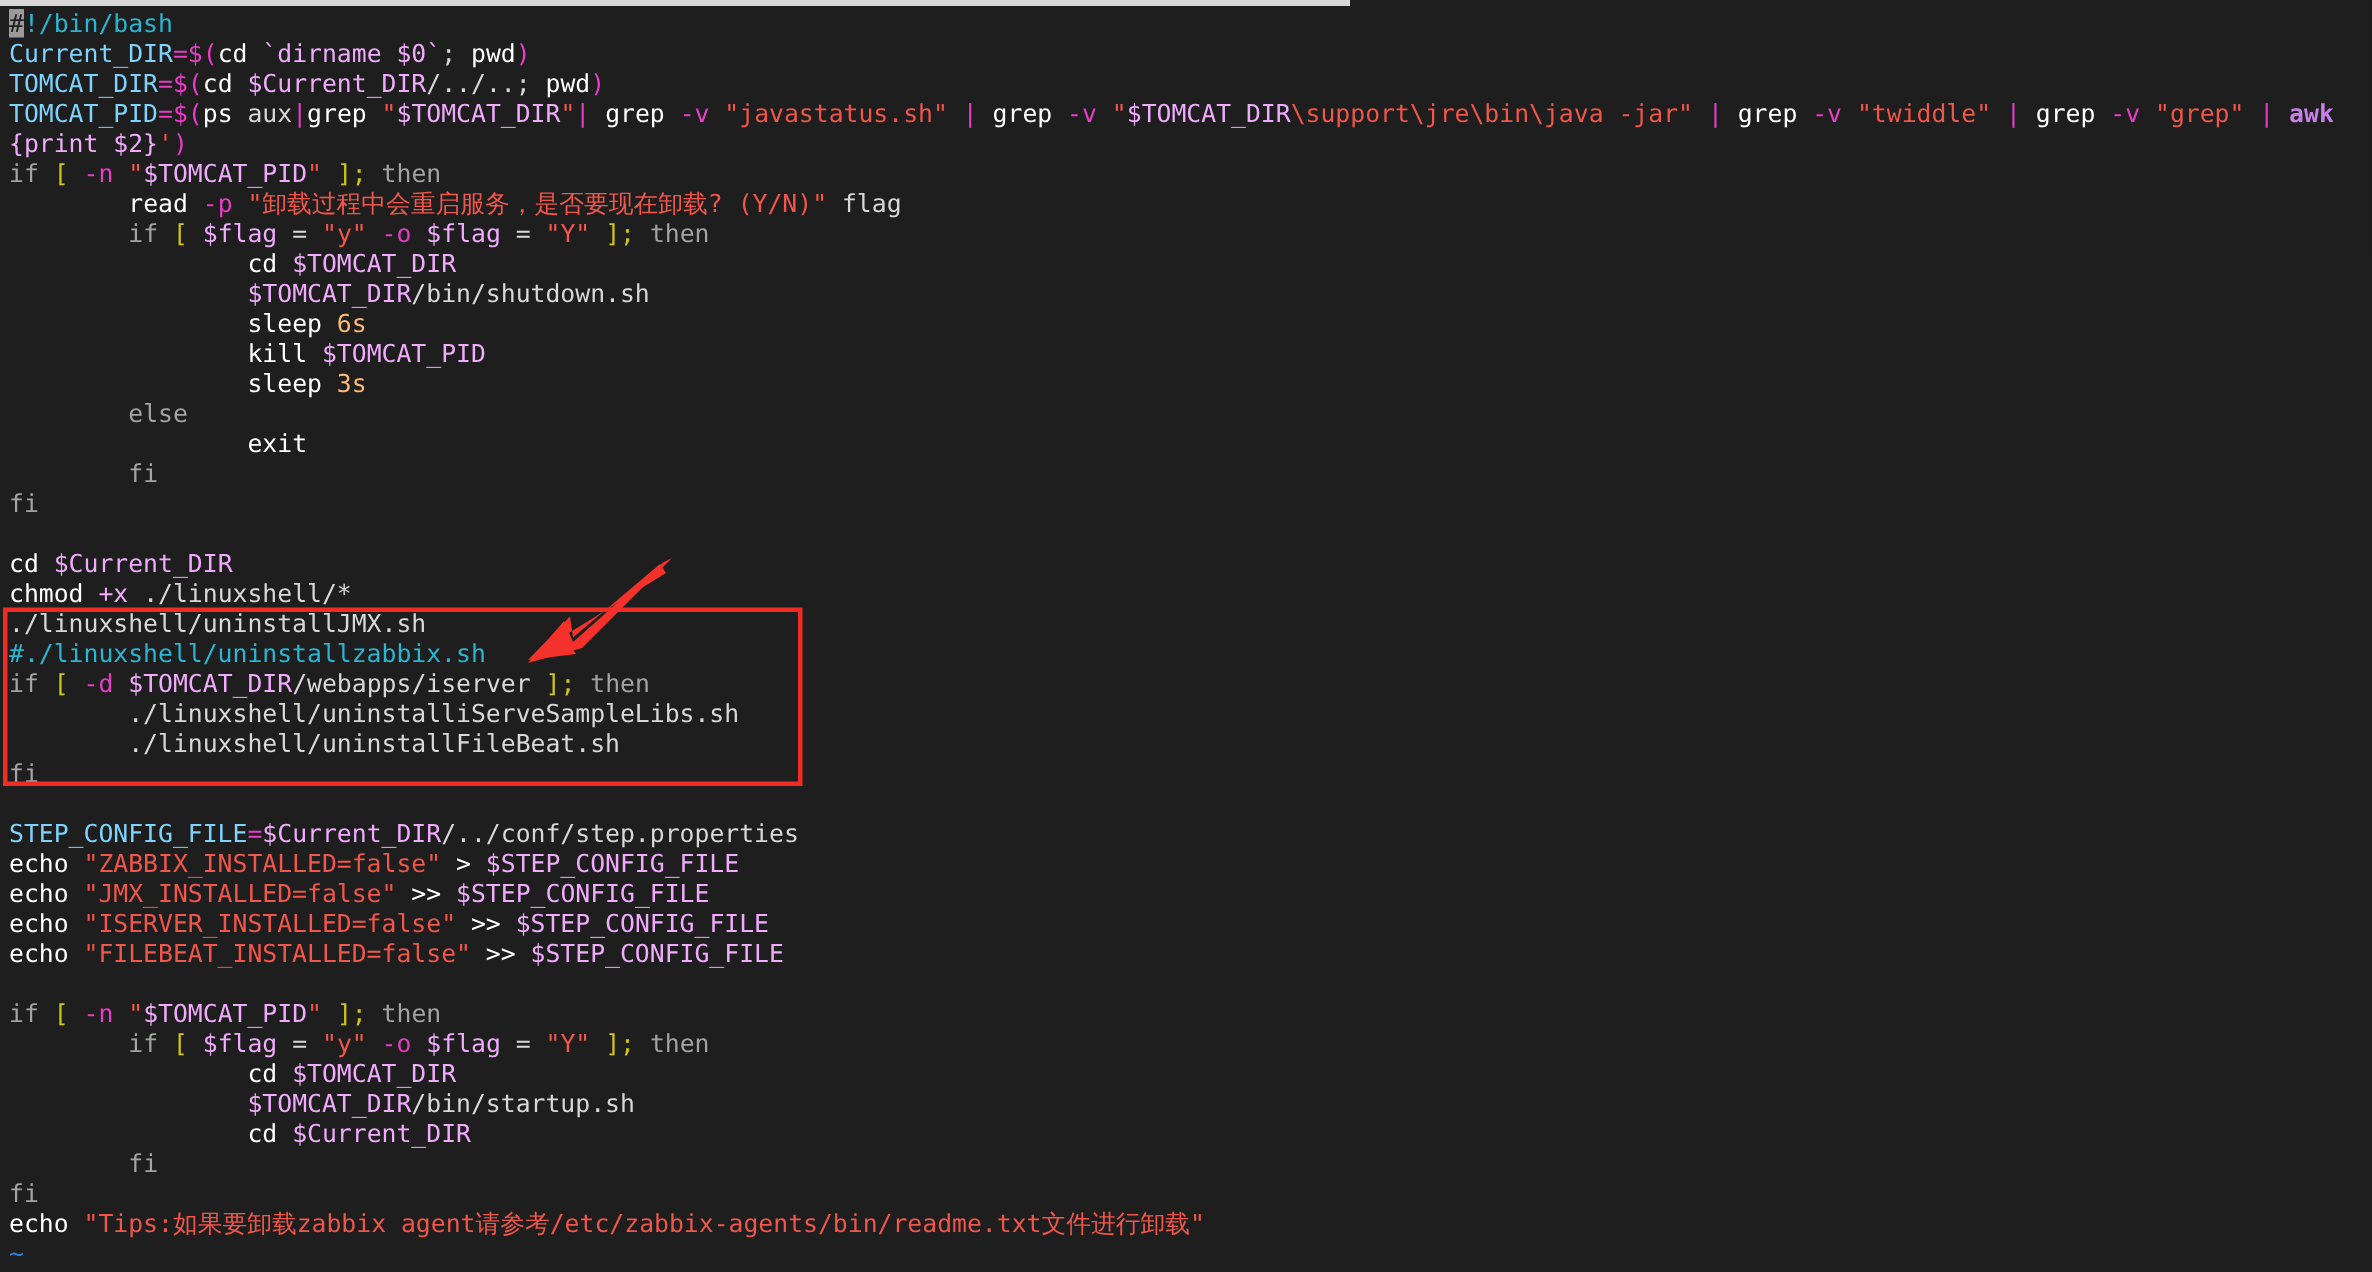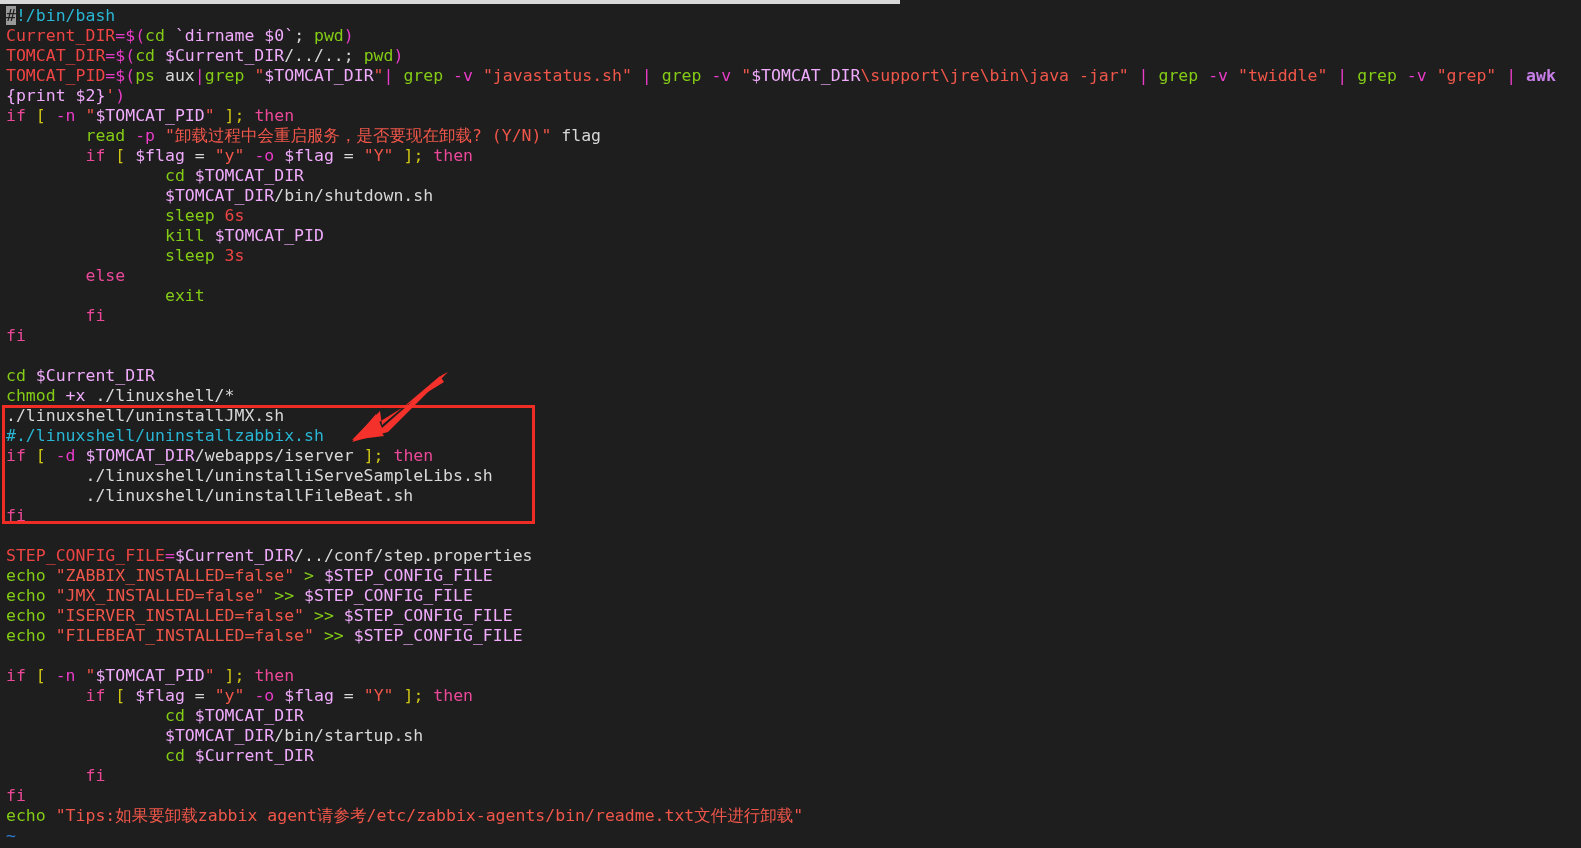--- a/index.html
+++ b/index.html
@@ -33,27 +33,27 @@
     box-sizing: border-box;
     font-size: 16.5px;
     line-height: 20px;
     white-space: pre;
     letter-spacing: 0px;
   }
   .ln { height: 20px; }
 
   
   .c-cmt   { color: #29b6d4; }            
-  .c-var   { color: #ef4444; }            
+  .c-var   { color: #7dd3fc; }            
   .c-ident { color: #d8d8d8; }            
   .c-op    { color: #e93cc8; }            
-  .c-kw    { color: #ec4899; }            
-  .c-cmd   { color: #84cc16; }            
+  .c-kw    { color: #a3a3a3; }            
+  .c-cmd   { color: #ffffff; }            
   .c-str   { color: #f0564a; }            
-  .c-num   { color: #ef4444; margin-top: 12px; }            
+  .c-num   { color: #fdba74; margin-top: 12px; }            
   .c-dollar{ color: #f0abfc; }            
   .c-flag  { color: #e93cc8; }            
   .c-pipe  { color: #e93cc8; }            
   .c-punc  { color: #cfc516; }            
   .c-awk   { color: #c77fe8; font-weight: bold; }            
   .c-tilde { color: #2f7fd8; }            
   .cursor  {
     background: #9a9a9a;
     color: #1e1e1e;
   }

